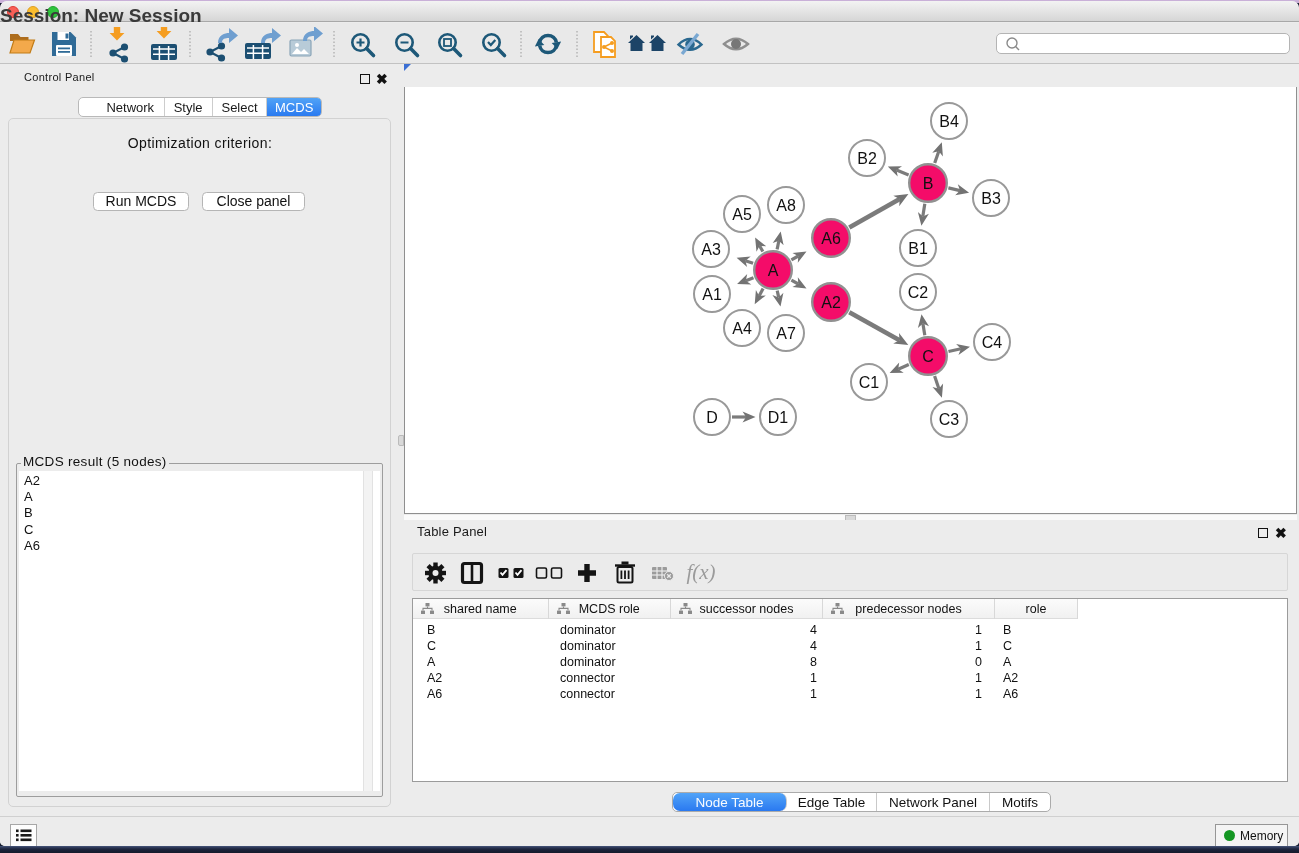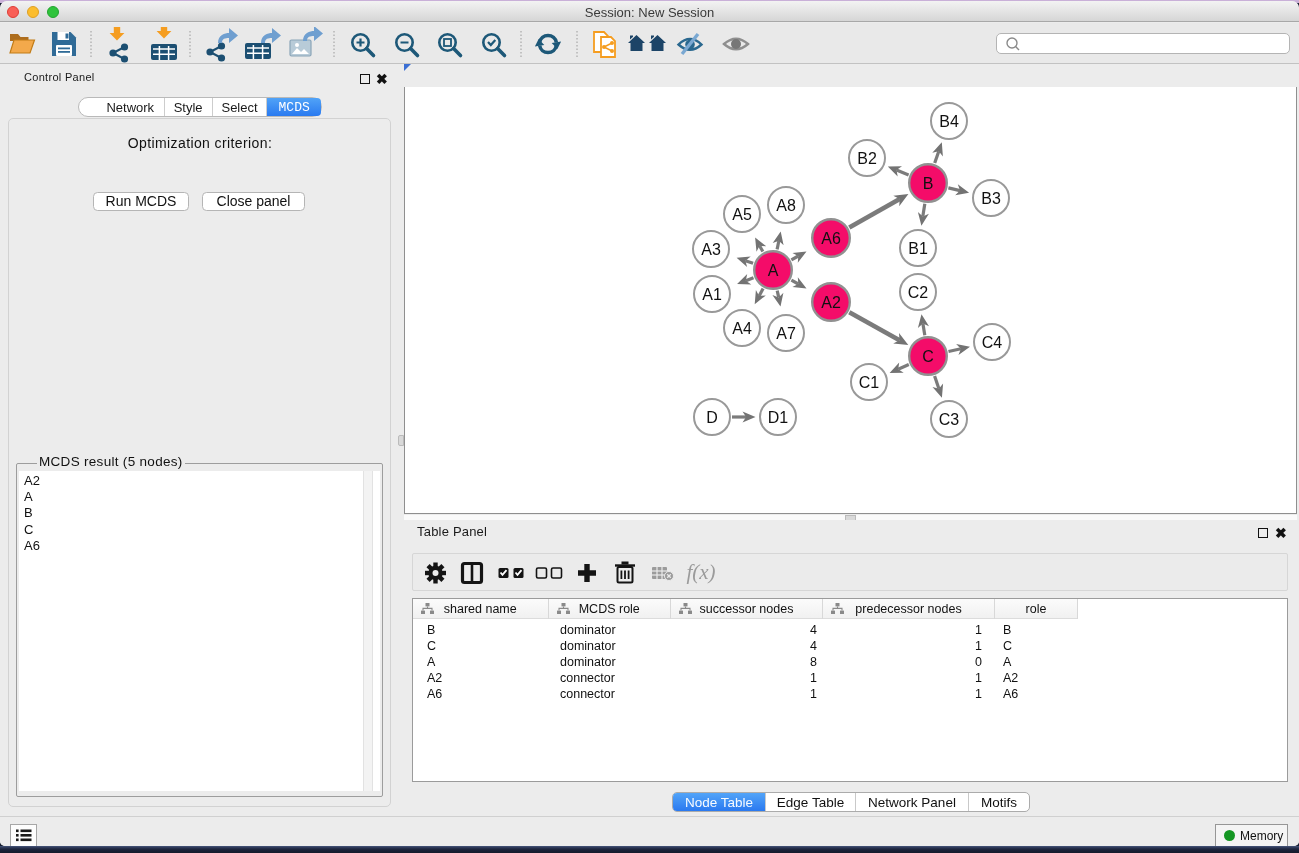--- a/index.html
+++ b/index.html
@@ -4,40 +4,40 @@
 <style>
 * { margin:0; padding:0; box-sizing:border-box; }
 html,body { width:1299px; height:853px; overflow:hidden; }
 body { font-family:"Liberation Sans", sans-serif; background:linear-gradient(#c9b0d8 0 3px,#171e31 3px); position:relative; }
 #win { position:absolute; left:0; top:1px; width:1299px; height:845px; background:#ececec; border-radius:7px 7px 5px 5px; overflow:hidden; }
 #titlebar { position:absolute; left:0; top:0; width:100%; height:21px; background:linear-gradient(#f3f3f3,#d6d6d6); border-bottom:1px solid #a8a8a8; border-radius:7px 7px 0 0; }
 .tl { position:absolute; top:5px; width:12px; height:12px; border-radius:50%; }
 #titlebar .t1 { left:7px;  background:#f95f57; border:0.5px solid #dd3d36; }
 #titlebar .t2 { left:27px; background:#fbbd2e; border:0.5px solid #de9f23; }
 #titlebar .t3 { left:47px; background:#2fc33c; border:0.5px solid #24a330; }
-#wtitle { position:absolute; top:4px; width:100%; text-align:center; font-size:13px; color:#3a3a3a; }
+#wtitle { position:absolute; top:4px; width:100%; text-align:left; font-size:19px; color:#3a3a3a;font-weight:bold; }
 #toolbar { position:absolute; left:0; top:22px; width:100%; height:41px; background:#e9e9e9; border-bottom:1px solid #c2c2c2; }
 #searchbox { position:absolute; left:996px; top:10px; width:294px; height:21px; background:#fff; border:1px solid #b4b4b4; border-radius:5px; }
 
 #cpanel { position:absolute; left:0; top:63px; width:400px; height:752px; background:#ececec; }
 #cp-title { position:absolute; left:24px; top:7px; font-size:11px; letter-spacing:0.3px; color:#1a1a1a; }
 .mini-max { position:absolute; width:10px; height:10px; border:1.6px solid #111; background:transparent; }
 .mini-x { position:absolute; font-size:14px; font-weight:bold; color:#111; line-height:10px; }
 #cp-box { position:absolute; left:8px; top:54px; width:383px; height:689px; background:#ececec; border:1px solid #d2d2d2; border-radius:5px; }
-#cp-tabs { position:absolute; left:78px; top:33px; width:244px; height:20px; background:#fff; border:1px solid #b9b9b9; border-radius:10px; display:flex; z-index:3;padding-left:18px; }
+#cp-tabs { position:absolute; left:78px; top:33px; width:244px; height:20px; background:#fff; border:1px solid #b9b9b9; border-radius:5px; display:flex; z-index:3;padding-left:18px; }
 #cp-tabs .tab { font-size:13px; color:#1a1a1a; text-align:center; line-height:19px; border-right:1px solid #cdcdcd; }
-#cp-tabs .tab:last-child { border-right:none; border-radius:0 4px 4px 0;font-family:Liberation Mono, monospace; }
+#cp-tabs .tab:last-child { border-right:none; border-radius:0 4px 4px 0; }
 #cp-tabs .tab.sel { background:linear-gradient(#51a3f7,#2a7af0); color:#fff; }
 #opt-label { position:absolute; left:0; top:71px; width:400px; text-align:center; font-size:14px; letter-spacing:0.4px; color:#111; }
 #dropdown { position:absolute; left:43px; top:94px; width:311px; height:21px; background:#fff; border:1px solid #b2b2b2; border-radius:5px; }
 #dropdown .txt { position:absolute; left:13px; top:2px; font-size:14px; color:#111; }
 #dropdown .step { position:absolute; right:-1px; top:-1px; width:18px; height:21px; background:linear-gradient(#55a5f8,#2a79f0); border-radius:0 5px 5px 0; }
 .btn { position:absolute; height:19px; background:#fff; border:1px solid #b5b5b5; border-radius:4.5px; font-size:14px; color:#111; text-align:center; line-height:17px; }
 #fieldset { position:absolute; left:16px; top:399px; width:367px; height:334px; border:1px solid #9d9d9d; border-radius:2px; }
-#fs-legend { position:absolute; left:20px; top:-10px; background:#ececec; padding:0 2px; font-size:13.5px; letter-spacing:0.3px; color:#111; }
+#fs-legend { position:absolute; left:4px; top:-10px; background:#ececec; padding:0 2px; font-size:13.5px; letter-spacing:0.3px; color:#111; }
 #fs-list { position:absolute; left:2px; top:7px; width:361px; height:320px; background:#fff; font-size:13px; color:#111; line-height:16.2px; padding:2px 0 0 5px; }
 #fs-scroll { position:absolute; left:346px; top:7px; width:10px; height:320px; background:#f3f3f3; border-left:1px solid #e2e2e2; border-right:1px solid #e2e2e2; }
 
 #gwin { position:absolute; left:404px; top:63px; width:895px; height:451px; }
 #gtitle { position:absolute; left:0; top:0; width:100%; height:22px; background:linear-gradient(#f5f5f5,#dadada); border-bottom:1px solid #9f9f9f; font-size:13px; color:#2e2e2e; text-align:center; line-height:21px; }
 #gtitle .t1 { left:8px; top:6px; } #gtitle .t2 { left:28px; top:6px; } #gtitle .t3 { left:48px; top:6px; }
 #gtitle .tl { width:11px; height:11px; }
 #gcontent { position:absolute; left:0; top:23px; width:893px; height:427px; background:#fff; border-left:1px solid #8f8f8f; border-bottom:1px solid #8f8f8f; border-right:1px solid #8f8f8f; }
 
 #tpanel { position:absolute; left:400px; top:519px; width:899px; height:296px; background:#ececec; }
@@ -423,21 +423,21 @@
           <div class="cell" style="left:495px;top:51px;width:74px;text-align:right;">1</div>
           <div class="cell" style="left:590px;top:51px;">A2</div>
           <div class="cell" style="left:14px;top:67px;">A6</div>
           <div class="cell" style="left:147px;top:67px;">connector</div>
           <div class="cell" style="left:330px;top:67px;width:74px;text-align:right;">1</div>
           <div class="cell" style="left:495px;top:67px;width:74px;text-align:right;">1</div>
           <div class="cell" style="left:590px;top:67px;">A6</div>
         </div>
     </div>
     <div id="tabbar">
-      <div class="seg sel" style="width:93px;">Node Table</div>
+      <div class="seg sel" style="width:114px;border-radius:7px;">Node Table</div>
       <div class="seg" style="width:90px;">Edge Table</div>
       <div class="seg" style="width:113px;">Network Panel</div>
       <div class="seg" style="width:60px;">Motifs</div>
     </div>
   </div>
   <div id="statusbar">
     <div id="sb-btn">
         <svg width="25" height="21" viewBox="0 0 25 21" style="position:absolute;left:0;top:0">
           <g fill="#1a1a1a">
             <rect x="5" y="4.5" width="2.6" height="2.6"></rect>

